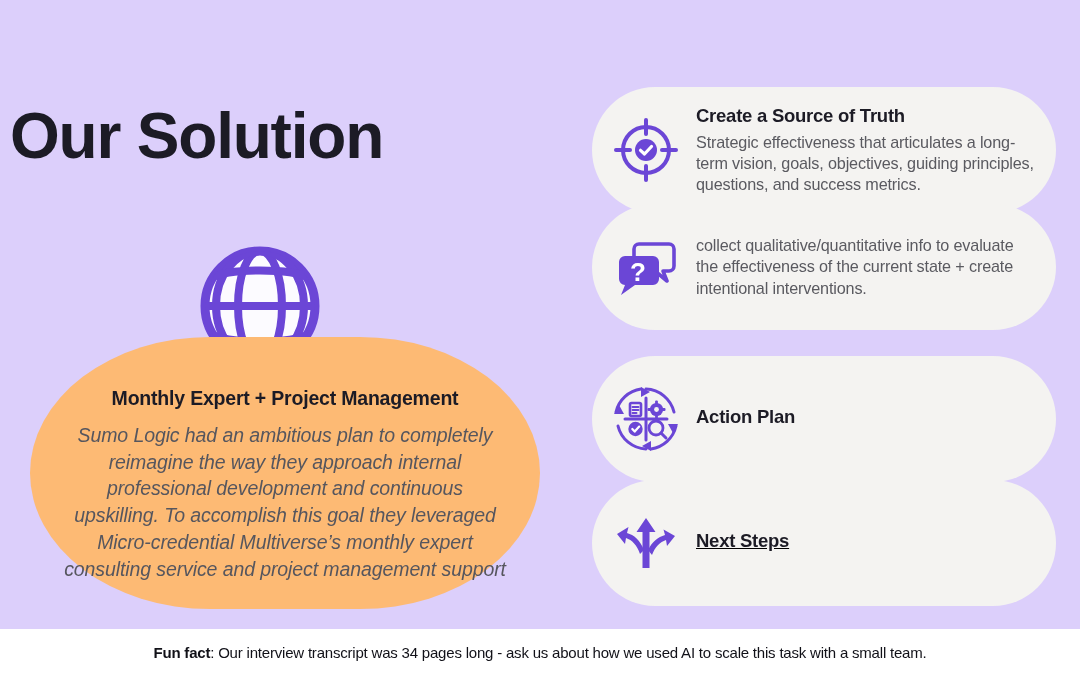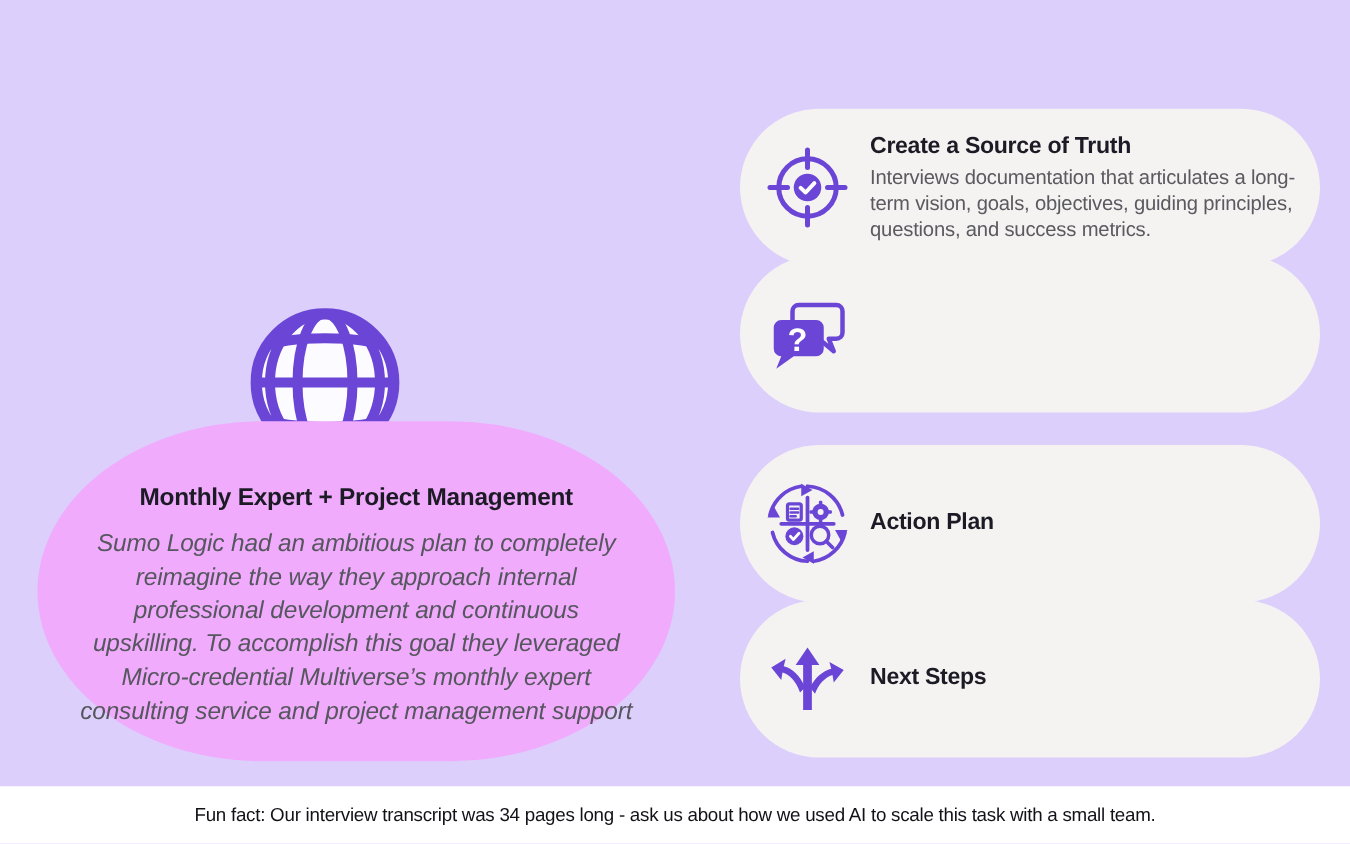--- a/index.html
+++ b/index.html
@@ -30,21 +30,21 @@
   
   #globe{
     position:absolute;left:196px;top:242px;
     width:128px;height:128px;
   }
 
   
   #left-panel{
     position:absolute;left:30px;top:337px;
     width:510px;height:272px;
-    background:#f0abfc;
+    background:#fdba74;
     border-radius:180px/136px;
     box-sizing:border-box;
     padding:50px 34px 0 34px;
     text-align:center;
   }
   #left-panel .lp-title{
     font-size:19.5px;font-weight:bold;color:#1c1b25;
     letter-spacing:-0.2px;
     margin-bottom:12px;
   }
@@ -81,40 +81,41 @@
     margin-bottom:5px;
   }
   .card-body{
     font-size:16.2px;color:#5a5a60;
     line-height:1.3;
     letter-spacing:-0.15px;
   }
   #card-0{top:66px;margin-top:21px;}
   #card-1{top:204px;}
   #card-2{top:356px;}
-  #card-3{top:480px;}
+  #card-3{top:480px;text-decoration:underline;}
 
   
   #footer{
     position:absolute;left:0;top:629px;
     width:1080px;height:46px;
     background:#ffffff;
     display:flex;align-items:center;justify-content:center;
   }
   #footer-text{
     font-size:15px;color:#111118;
     letter-spacing:-0.2px;
   }
-  #footer-text b{font-weight:normal;}
+  #footer-text b{font-weight:bold;}
 </style>
 </head>
 <body>
 
 <div id="slide">
 
+  <div id="title">Our Solution</div>
 
   <div id="globe">
     <svg width="128" height="128" viewBox="0 0 128 128" aria-hidden="true">
       <defs>
         <clipPath id="gclip">
             <circle cx="64" cy="64" r="55"></circle>
           </clipPath>
       </defs>
       <circle cx="64" cy="64" r="55" fill="#fcfbff" stroke="#6b46d6" stroke-width="9"></circle>
       <g clip-path="url(#gclip)" fill="none" stroke="#6b46d6" stroke-width="8">
@@ -144,33 +145,34 @@
           <line x1="33" y1="49" x2="33" y2="63"></line>
           <line x1="3" y1="33" x2="17" y2="33"></line>
           <line x1="49" y1="33" x2="63" y2="33"></line>
         </g>
         <circle cx="33" cy="33" r="11" fill="#6b46d6"></circle>
         <path d="M27.5 33.3 L31.5 37 L38.5 29.5" fill="none" stroke="#ffffff" stroke-width="3.2" stroke-linecap="round" stroke-linejoin="round"></path>
       </svg>
     </div>
     <div class="card-text">
       <div class="card-title">Create a Source of Truth</div>
-      <div class="card-body">Interviews documentation that articulates a long-term vision, goals, objectives, guiding principles, questions, and success metrics.</div>
+      <div class="card-body">Strategic effectiveness that articulates a long-term vision, goals, objectives, guiding principles, questions, and success metrics.</div>
     </div>
   </div>
 
   <div class="card" id="card-1">
     <div class="card-icon">
       <svg width="66" height="66" viewBox="0 0 66 66" aria-hidden="true">
         <path d="M26 10 H56 A5 5 0 0 1 61 15 V32 A5 5 0 0 1 56 37 H50 L54 47 L42 37 H26 A5 5 0 0 1 21 32 V15 A5 5 0 0 1 26 10 Z" fill="none" stroke="#6b46d6" stroke-width="3.6" stroke-linejoin="round"></path>
         <path d="M12 22 H40 A6 6 0 0 1 46 28 V45 A6 6 0 0 1 40 51 H22 L8 61 L12 51 A6 6 0 0 1 6 45 V28 A6 6 0 0 1 12 22 Z" fill="#6b46d6"></path>
         <text x="25" y="47" font-family="Liberation Sans, sans-serif" font-size="26" font-weight="bold" fill="#ffffff" text-anchor="middle">?</text>
       </svg>
     </div>
     <div class="card-text">
+      <div class="card-body">collect qualitative/quantitative info to evaluate the effectiveness of the current state + create intentional interventions.</div>
     </div>
   </div>
 
   <div class="card" id="card-2">
     <div class="card-icon">
       <svg width="70" height="70" viewBox="0 0 70 70" aria-hidden="true">
         <g fill="none" stroke="#6b46d6" stroke-width="3" stroke-linecap="round">
           <path d="M35 5 A30 30 0 0 1 63 28"></path>
           <path d="M65 42 A30 30 0 0 1 40 65"></path>
           <path d="M35 65 A30 30 0 0 1 7 42"></path>

